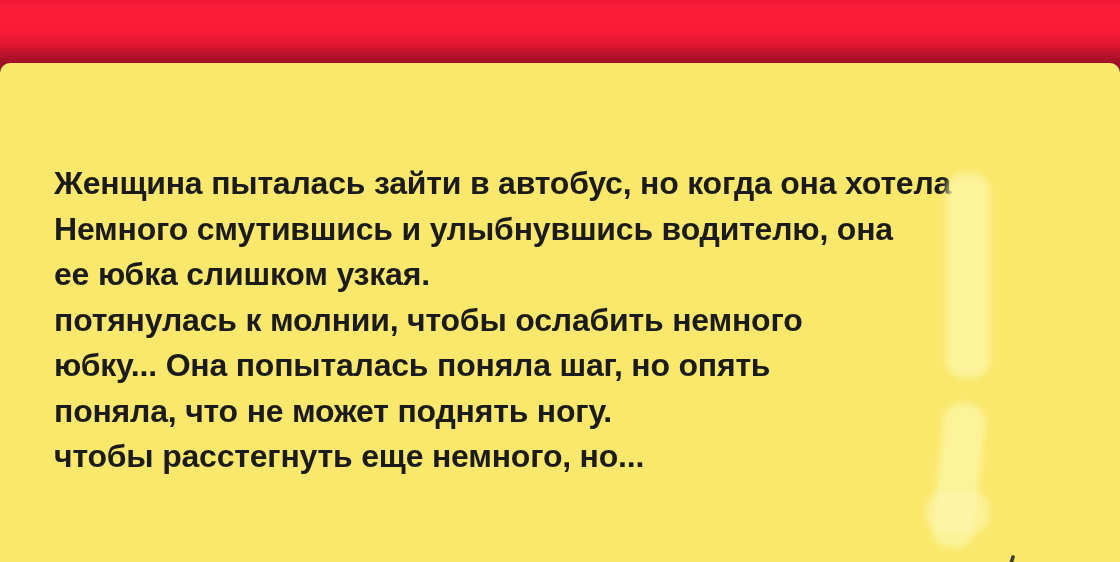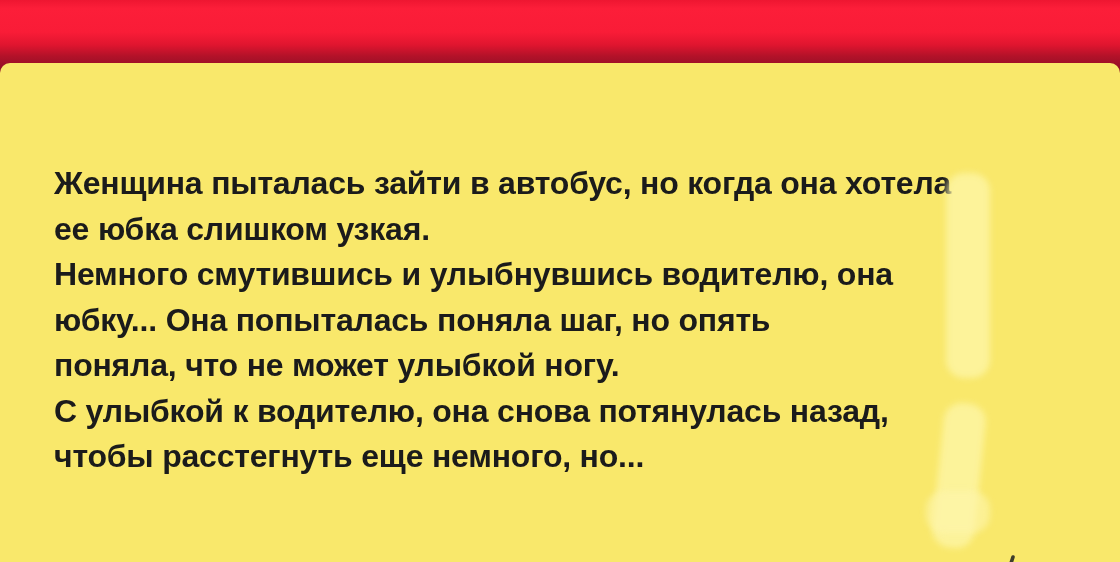--- a/index.html
+++ b/index.html
@@ -57,25 +57,25 @@
 <body>
 
 <div class="stage">
 
   <div class="banner"></div>
 
   <div class="card">
 
     <div class="text-block">
       <div class="line">Женщина пыталась зайти в автобус, но когда она хотела</div>
+      <div class="line">Немного смутившись и улыбнувшись водителю, она</div>
       <div class="line">ее юбка слишком узкая.</div>
-      <div class="line">Немного смутившись и улыбнувшись водителю, она</div>
+      <div class="line">потянулась к молнии, чтобы ослабить немного</div>
       <div class="line">юбку... Она попыталась поняла шаг, но опять</div>
-      <div class="line">поняла, что не может улыбкой ногу.</div>
-      <div class="line">С улыбкой к водителю, она снова потянулась назад,</div>
+      <div class="line">поняла, что не может поднять ногу.</div>
       <div class="line">чтобы расстегнуть еще немного, но...</div>
     </div>
 
     <div class="smudge s1"></div>
     <div class="smudge s2"></div>
     <div class="smudge s3"></div>
 
     <svg class="arrow" width="46" height="68" viewBox="0 0 46 68">
       <path d="M41 4 C36 20 28 38 19 52" fill="none" stroke="#3e3d2b" stroke-width="3.6" stroke-linecap="round"></path>
       <path d="M11 64 L26 56 L15 44 Z" fill="#3e3d2b"></path>

